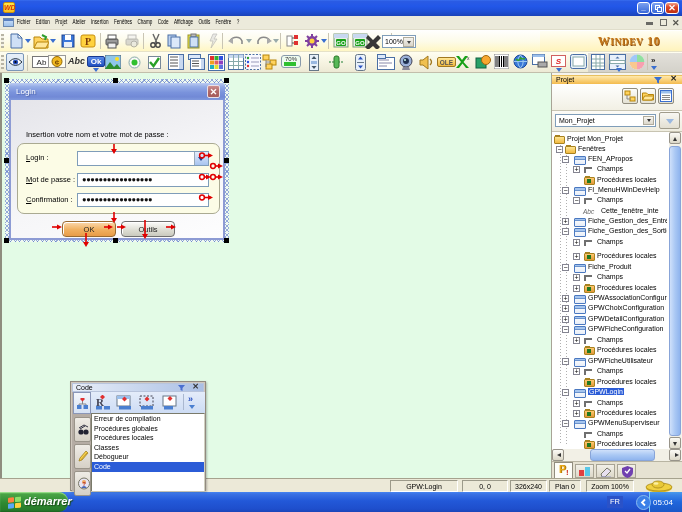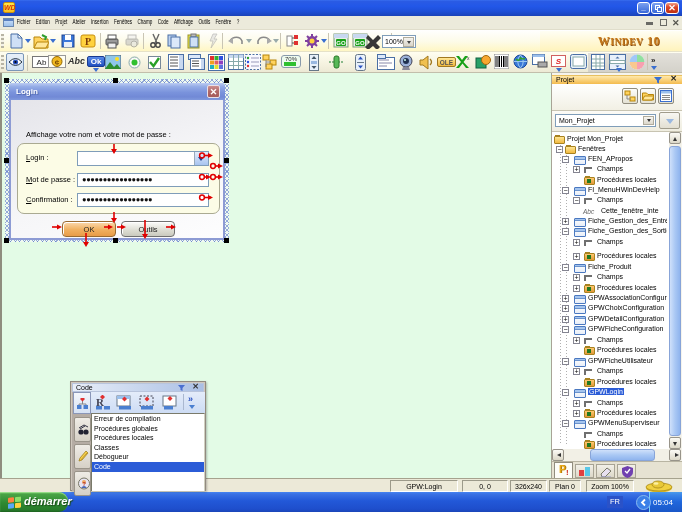--- a/index.html
+++ b/index.html
@@ -306,25 +306,25 @@
 </div>
 
 <div class="ab" style="left:6px;top:79px;width:222px;height:4px;background:repeating-linear-gradient(45deg,rgba(85,115,200,0.6) 0 0.8px,transparent 0.8px 3.2px),repeating-linear-gradient(-45deg,rgba(85,115,200,0.6) 0 0.8px,transparent 0.8px 3.2px),#f0faf0"></div>
 <div class="ab" style="left:6px;top:238px;width:222px;height:4px;background:repeating-linear-gradient(45deg,rgba(85,115,200,0.6) 0 0.8px,transparent 0.8px 3.2px),repeating-linear-gradient(-45deg,rgba(85,115,200,0.6) 0 0.8px,transparent 0.8px 3.2px),#f0faf0"></div>
 <div class="ab" style="left:5px;top:83px;width:4px;height:155px;background:repeating-linear-gradient(45deg,rgba(85,115,200,0.6) 0 0.8px,transparent 0.8px 3.2px),repeating-linear-gradient(-45deg,rgba(85,115,200,0.6) 0 0.8px,transparent 0.8px 3.2px),#f0faf0"></div>
 <div class="ab" style="left:225px;top:83px;width:4px;height:155px;background:repeating-linear-gradient(45deg,rgba(85,115,200,0.6) 0 0.8px,transparent 0.8px 3.2px),repeating-linear-gradient(-45deg,rgba(85,115,200,0.6) 0 0.8px,transparent 0.8px 3.2px),#f0faf0"></div>
 
 <div class="ab" style="left:9px;top:83px;width:216px;height:157px;border-radius:4px 4px 0 0;background:linear-gradient(160deg,#e2e2e8,#f6f6f8 60%,#fdfdfe);border-left:2px solid #8d9bd4;border-right:2px solid #8d9bd4;border-bottom:2px solid #8d9bd4">
 
  <div class="ab" style="left:-2px;top:0;width:216px;height:17px;border-radius:4px 4px 0 0;background:linear-gradient(#bcccf2 0%,#93abe6 22%,#7a93dc 55%,#7189d6 82%,#8099dd 100%)">
-  <div class="ab" style="left:7px;top:4px;font-size:8px;font-weight:bold;color:#fff;text-shadow:1px 1px 1px #4a62a8">Login</div>
+  <div class="ab" style="left:7px;top:4px;font-size:8px;font-weight:normal;color:#fff;text-shadow:1px 1px 1px #4a62a8">Login</div>
   <div class="ab" style="left:198px;top:2px;width:13px;height:13px;border-radius:2px;background:linear-gradient(#cc8f8f,#b06868 50%,#a55c5c);border:1px solid #e8e0e8;color:#fff;font-size:9px;font-weight:bold;text-align:center;line-height:12px">✕</div>
  </div>
 
- <div class="ab" style="left:15px;top:47px;font-size:7.5px;color:#000">Affichage votre nom et votre mot de passe :</div>
+ <div class="ab" style="left:15px;top:47px;font-size:7.5px;color:#000">Insertion votre nom et votre mot de passe :</div>
 
  <div class="ab" style="left:6px;top:60px;width:203px;height:71px;background:#fcfce6;border:1px solid #aaaa92;border-radius:7px"></div>
 
  <div class="ab" style="left:15px;top:70px;font-size:7.5px;color:#000"><span style="text-decoration:underline">L</span>ogin :</div>
  <div class="ab" style="left:15px;top:92px;font-size:7.5px;color:#000"><span style="text-decoration:underline">M</span>ot de passe :</div>
  <div class="ab" style="left:15px;top:112px;font-size:7.5px;color:#000"><span style="text-decoration:underline">C</span>onfirmation :</div>
 
  <div class="ed" style="left:66px;top:67.5px;width:132px;height:15px">
       <span style="position:absolute;right:0;top:0;width:14px;height:13px;background:linear-gradient(#e4edfb,#a8c4f0);border-left:1px solid #9ab"></span>
       <span style="position:absolute;right:4px;top:5px;border-left:3px solid transparent;border-right:3px solid transparent;border-top:4px solid #1a3a90"></span>

